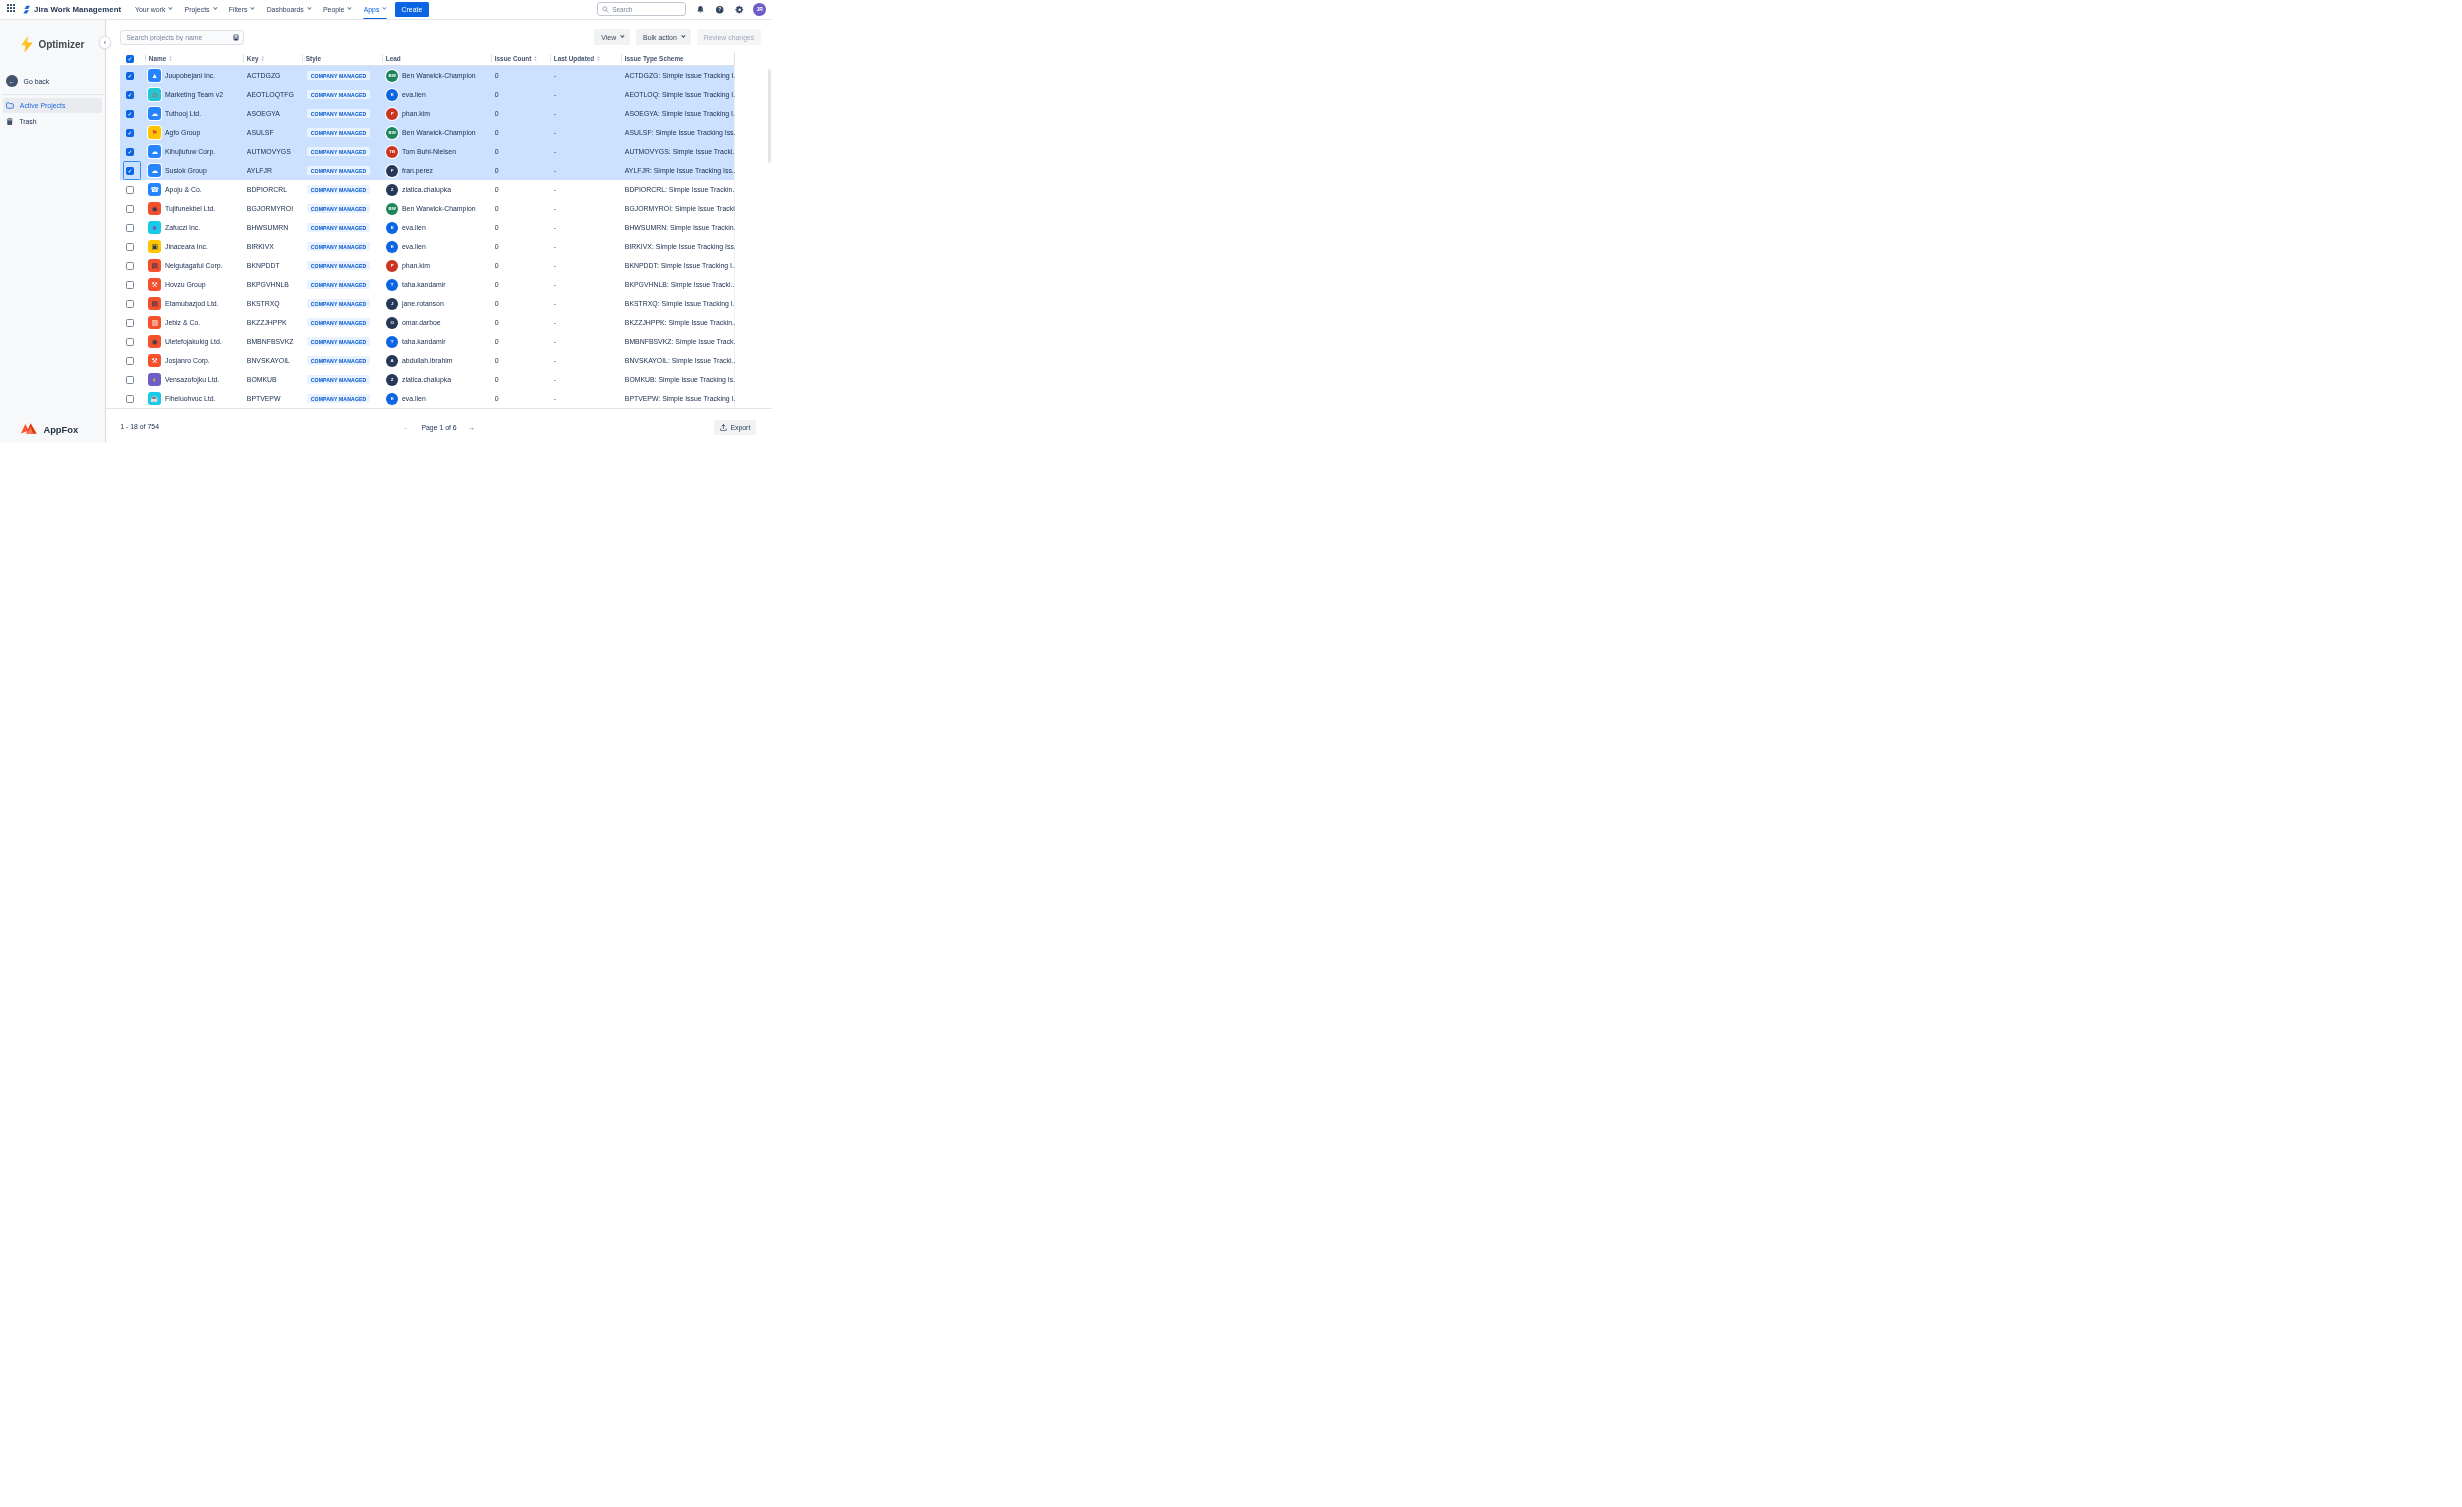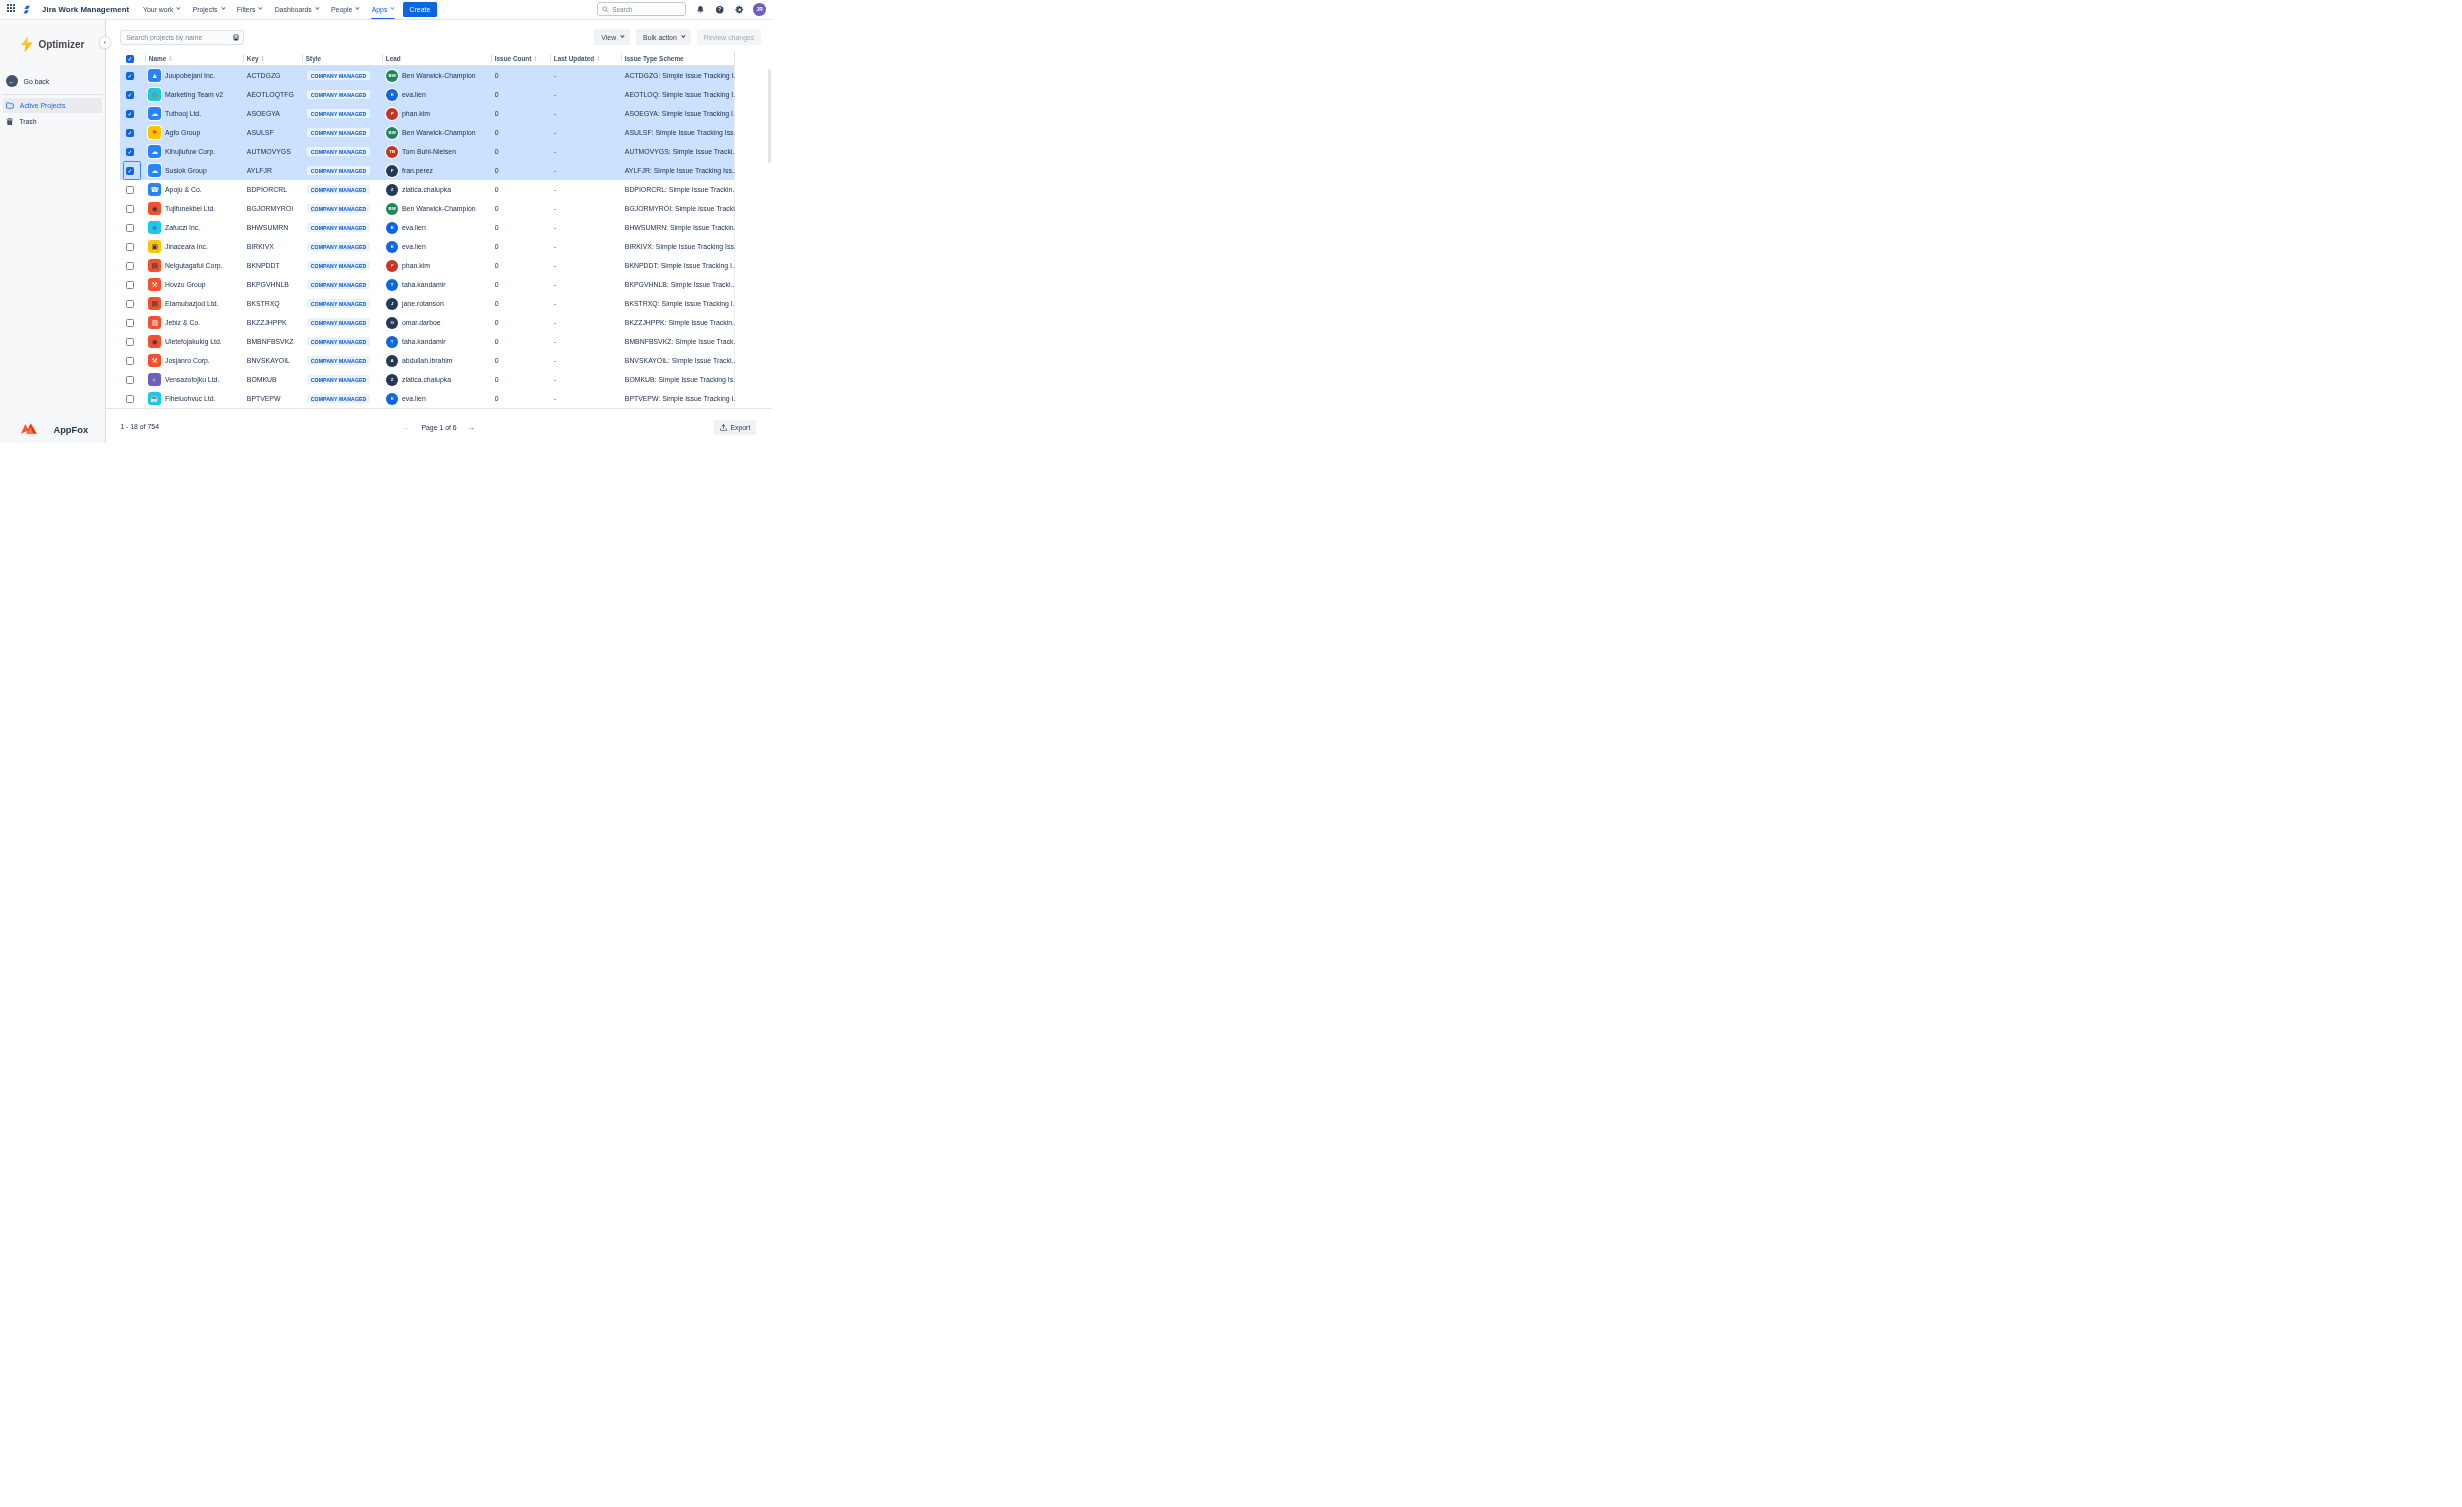--- a/index.html
+++ b/index.html
@@ -6,21 +6,21 @@
   html,body { width:772px; height:443px; overflow:hidden; background:#fff;
     font-family:"Liberation Sans", sans-serif; color:#172B4D; }
   .app { position:relative; width:772px; height:443px; }
 
   
   .topnav { position:absolute; top:0; left:0; right:0; height:19.7px; background:#fff;
     border-bottom:0.5px solid #E4E6EA; display:flex; align-items:center; padding:0 5.9px; z-index:5; }
   .grid-icon { width:9.8px; height:9.8px; display:grid; grid-template-columns:repeat(3,2px);
     grid-template-rows:repeat(3,2px); gap:1px; margin:0 4.9px 0 1px; cursor:pointer; }
   .grid-icon span { background:#344563; border-radius:0.5px; }
-  .brand { display:flex; align-items:center; gap:11px; margin-right:13.8px; }
+  .brand { display:flex; align-items:center; gap:3px; margin-right:13.8px; }
   .brand-title { font-size:7.9px; font-weight:600; color:#253858; letter-spacing:0.05px; white-space:nowrap; }
   .nav-menu { display:flex; align-items:center; gap:12.8px; height:19.7px; }
   .nav-item { position:relative; display:flex; align-items:center; gap:3px; height:19.7px;
     font-size:6.9px; font-weight:500; color:#344563; cursor:pointer; white-space:nowrap; }
   .chev { width:3.4px; height:3.4px; border-right:1px solid #6B778C; border-bottom:1px solid #6B778C;
     transform:rotate(45deg) translateY(-1px); margin-top:-1.5px; }
   .nav-item.active { color:#0C66E4; }
   .nav-item.active .chev { border-color:#6E9FE8; }
   .nav-item.active::after { content:""; position:absolute; left:-1px; right:-1px; bottom:0;
     height:1.5px; background:#0C66E4; border-radius:1px 1px 0 0; }
@@ -46,21 +46,21 @@
     display:flex; align-items:center; justify-content:center; font-size:6.9px; color:#44546F;
     cursor:pointer; z-index:6; padding-bottom:1px; }
   .goback { display:flex; align-items:center; gap:5.9px; margin:22.7px 0 0 5.9px; cursor:pointer; }
   .goback-circle { width:11.8px; height:11.8px; border-radius:50%; background:#44546F; color:#fff;
     display:flex; align-items:center; justify-content:center; font-size:6.4px; }
   .goback-label { font-size:6.9px; color:#172B4D; }
   .side-div { height:0.5px; background:#E0E3E8; margin:6.9px 2px 3.9px 2px; }
   .side-item { display:flex; align-items:center; gap:5.9px; height:14.8px; margin:1px 3px;
     padding:0 3px; border-radius:1.5px; font-size:6.9px; color:#172B4D; cursor:pointer; }
   .side-item.active { background:#E9EBEE; color:#1D6AE5; font-weight:500; }
-  .side-brand { position:absolute; bottom:6.9px; left:19.7px; display:flex; align-items:center; gap:16px; }
+  .side-brand { position:absolute; bottom:6.9px; left:19.7px; display:flex; align-items:center; gap:6px; }
   .side-brand-text { font-size:9.4px; font-weight:700; color:#253347; }
 
   
   .main { position:absolute; top:20px; left:106px; right:0; bottom:0; background:#fff; }
   .toolbar { position:absolute; top:0; left:0; right:0; height:32px; }
   .proj-search { position:absolute; left:14.3px; top:9.8px; width:124px; height:14.8px;
     border:1px solid #DFE1E6; border-radius:3px; background:#FAFBFC; display:flex;
     align-items:center; padding:0 3.9px 0 4.9px;text-decoration:underline; }
   .proj-search input { flex:1; border:none; outline:none; background:transparent; font-size:6.9px;
     font-family:"Liberation Sans",sans-serif; color:#172B4D; }

